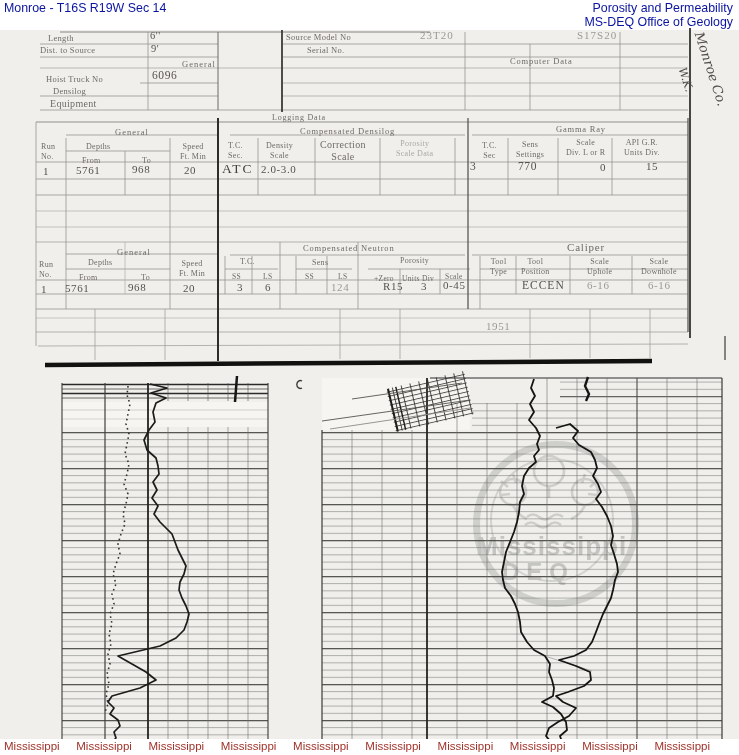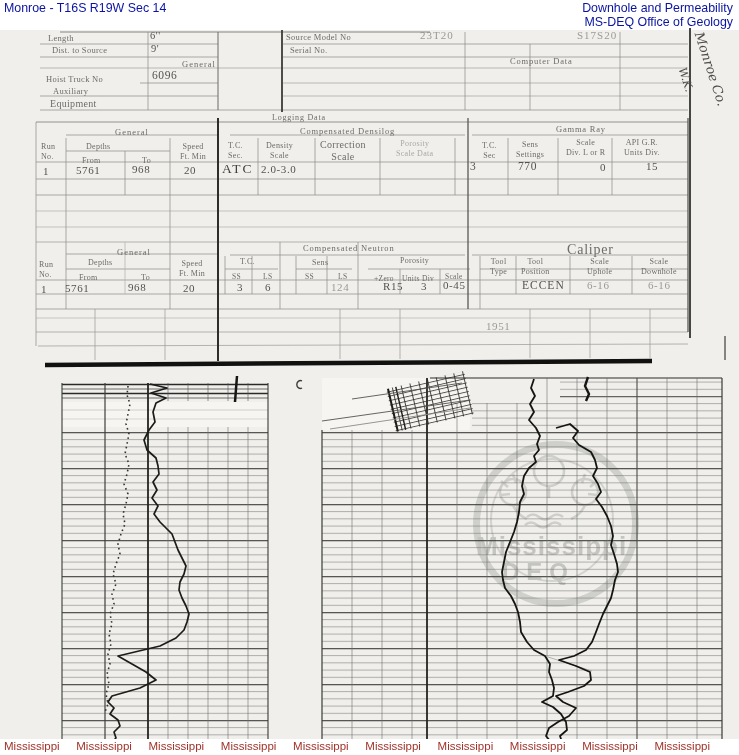--- a/index.html
+++ b/index.html
@@ -31,21 +31,21 @@
 </style>
 </head>
 <body>
 
 <div class="page">
 
   <div class="hdr hdr-left">
     <div>Monroe - T16S R19W Sec 14</div>
   </div>
   <div class="hdr hdr-right">
-    <div>Downhole and Permeability</div>
+    <div>Porosity and Permeability</div>
     <div>MS-DEQ Office of Geology</div>
   </div>
 
   <div class="scan-bg"></div>
   <div class="patch" style="left:322px;top:378px;width:148px;height:52px;"></div>
   <div class="patch" style="left:62px;top:402px;width:206px;height:25px;"></div>
 
   <div class="wm-ring wm-outer"></div>
   <div class="wm-ring wm-inner"></div>
   <svg class="lines" width="739" height="755">
@@ -257,30 +257,30 @@
       <polyline points="556,428 570,424 578,431 573,438 579,445 591,452 595,460 597,468 593,476
         598,484 601,492 596,499 602,507 607,516 611,526 613,536 611,545 614,554 617,564 618,572
         615,580 613,590 611,598 607,606 603,614 599,624 596,632 592,642 586,650 574,656 559,660
         576,666 590,672 591,680 584,686 568,692 556,696 563,702 576,708 569,716 558,722 549,728
         546,736 551,742" fill="none" stroke="#151513" stroke-width="1.8" stroke-linejoin="round"></polyline>
     </g>
   </svg>
 
   <span class="lbl" style="left:48px;top:33px;font-size:8.5px;">Length</span>
   <span class="val" style="left:150px;top:30px;font-size:10.5px;">6''</span>
-  <span class="lbl" style="left:52px;top:45px;font-size:8.5px;">Dist. to Source</span>
+  <span class="lbl" style="left:40px;top:45px;font-size:8.5px;">Dist. to Source</span>
   <span class="val" style="left:151px;top:43px;font-size:10.5px;">9'</span>
   <span class="lbl" style="left:182px;top:59px;font-size:8.5px;letter-spacing:1px;">General</span>
   <span class="lbl" style="left:46px;top:74px;font-size:8.5px;">Hoist Truck No</span>
   <span class="val" style="left:152px;top:69px;font-size:11.5px;">6096</span>
-  <span class="lbl" style="left:53px;top:86px;font-size:8.5px;">Auxiliary</span>
+  <span class="lbl" style="left:53px;top:86px;font-size:8.5px;">Densilog</span>
   <span class="lbl" style="left:50px;top:98px;font-size:10px;">Equipment</span>
   <span class="lbl" style="left:286px;top:32px;font-size:8.5px;">Source Model No</span>
   <span class="val faint" style="left:420px;top:29px;font-size:11px;letter-spacing:1px;">23T20</span>
-  <span class="lbl" style="left:290px;top:45px;font-size:8.5px;">Serial No.</span>
+  <span class="lbl" style="left:307px;top:45px;font-size:8.5px;">Serial No.</span>
   <span class="val faint" style="left:553px;top:29px;font-size:11px;letter-spacing:1px;margin-left:24px;">S17S20</span>
   <span class="lbl" style="left:510px;top:56px;font-size:8.5px;letter-spacing:.8px;">Computer Data</span>
   <span class="hand" style="left:706px;top:30px;font-size:13px;transform:rotate(72deg);">Monroe Co.</span>
   <span class="hand" style="left:688px;top:66px;font-size:11px;transform:rotate(72deg);">W.K.</span>
 
   <span class="lbl" style="left:272px;top:113px;font-size:8px;letter-spacing:.8px;">Logging Data</span>
   <span class="lbl" style="left:115px;top:127px;font-size:8.5px;letter-spacing:1px;">General</span>
   <span class="lbl" style="left:300px;top:126px;font-size:8.5px;letter-spacing:.8px;font-family:Liberation Serif, serif;">Compensated Densilog</span>
   <span class="lbl" style="left:556px;top:124px;font-size:8.5px;letter-spacing:.8px;">Gamma Ray</span>
   <span class="lbl" style="left:41px;top:142px;font-size:8px;">Run
@@ -312,21 +312,21 @@
   <span class="val" style="left:184px;top:164px;font-size:11px;">20</span>
   <span class="val" style="left:222px;top:161px;font-size:13.5px;letter-spacing:2px;color:#44403c;">ATC</span>
   <span class="val" style="left:261px;top:163px;font-size:11px;">2.0-3.0</span>
   <span class="val" style="left:470px;top:160px;font-size:11.5px;">3</span>
   <span class="val" style="left:518px;top:160px;font-size:11.5px;">770</span>
   <span class="val" style="left:600px;top:161px;font-size:11px;">0</span>
   <span class="val" style="left:646px;top:160px;font-size:11px;">15</span>
 
   <span class="lbl" style="left:117px;top:247px;font-size:8.5px;letter-spacing:1px;">General</span>
   <span class="lbl" style="left:303px;top:243px;font-size:8.5px;letter-spacing:.8px;">Compensated Neutron</span>
-  <span class="lbl" style="left:567px;top:241px;font-size:14px;letter-spacing:.8px;">Caliper</span>
+  <span class="lbl" style="left:567px;top:241px;font-size:11px;letter-spacing:.8px;">Caliper</span>
   <span class="lbl" style="left:39px;top:260px;font-size:8px;">Run
 No.</span>
   <span class="lbl" style="left:88px;top:258px;font-size:8px;">Depths</span>
   <span class="lbl" style="left:79px;top:273px;font-size:8px;">From</span>
   <span class="lbl" style="left:141px;top:273px;font-size:8px;">To</span>
   <span class="lbl ctr" style="left:179px;top:259px;font-size:8px;">Speed
 Ft. Min</span>
   <span class="lbl" style="left:240px;top:257px;font-size:8px;">T.C.</span>
   <span class="lbl" style="left:232px;top:272px;font-size:7.5px;">SS</span>
   <span class="lbl" style="left:263px;top:272px;font-size:7.5px;">LS</span>

